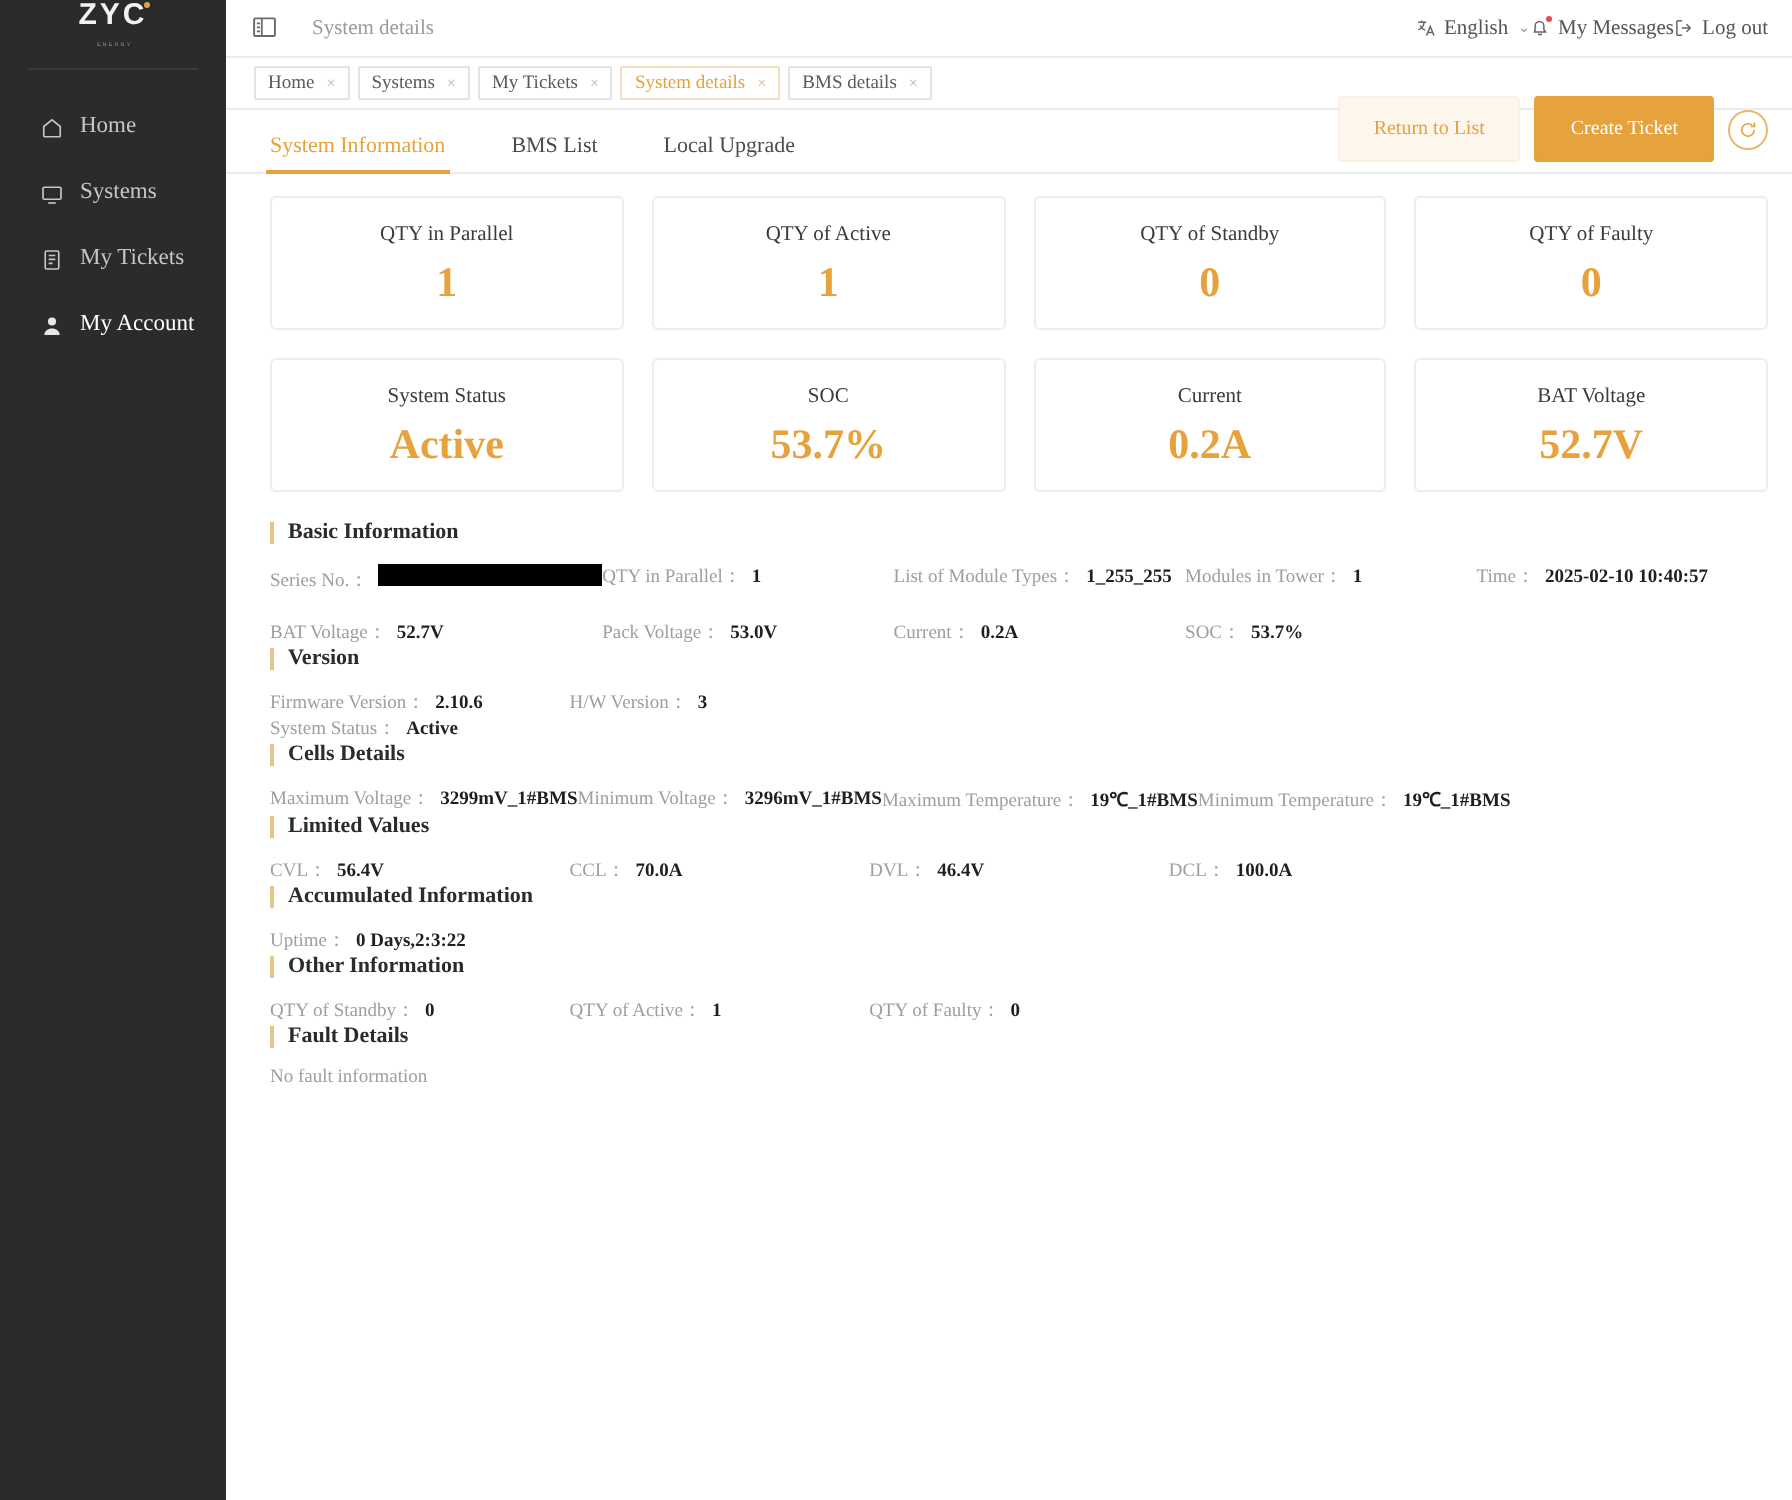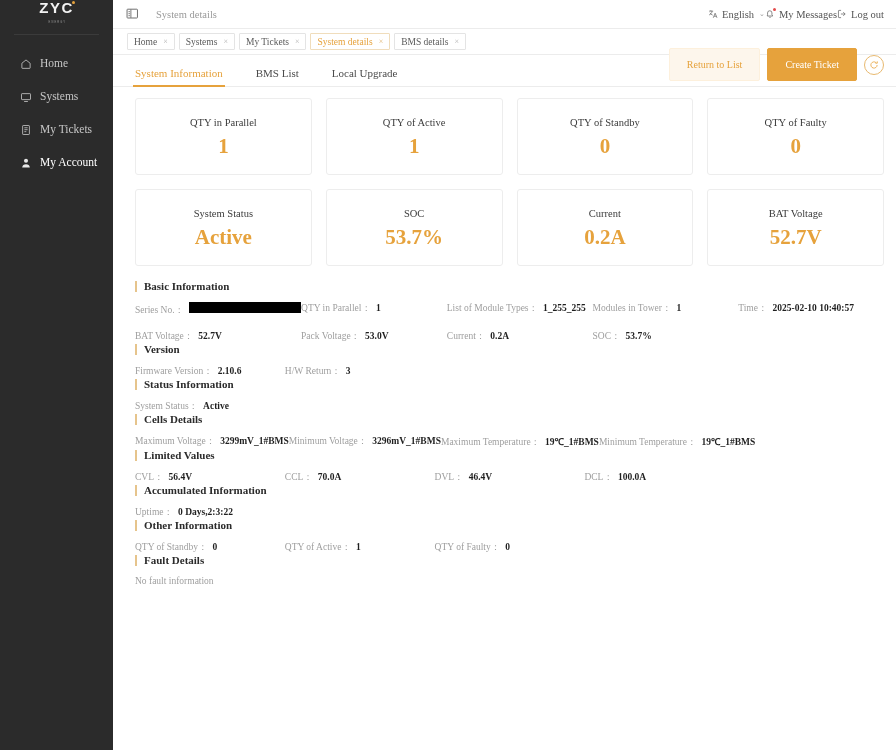--- a/index.html
+++ b/index.html
@@ -172,21 +172,21 @@
   }
 
   
   .cards {
     display: grid;
     grid-template-columns: repeat(4, 1fr);
     gap: 14px;
     margin-bottom: 14px;
   }
   .card {
-    height: 77px;
+    height: 67px;
     border: 1px solid #ededed;
     border-radius: 3px;
     background: #fff;
     display: flex; flex-direction: column;
     align-items: center; justify-content: center;
     gap: 8px;
   }
   .card-label {
     font-size: 10.5px; color: #3b3b3b;
     font-family: "Liberation Serif", serif;
@@ -465,31 +465,27 @@
       <div class="sec-head">
         <span class="sec-bar"></span>
         <span class="sec-title">Version</span>
       </div>
       <div class="grid4">
         <div class="field">
           <span class="f-label">Firmware Version：</span>
           <span class="f-value">2.10.6</span>
         </div>
         <div class="field">
-          <span class="f-label">H/W Return：</span>
+          <span class="f-label">H/W Version：</span>
           <span class="f-value">3</span>
         </div>
       </div>
     </section>
 
     <section class="section tight">
-      <div class="sec-head">
-        <span class="sec-bar"></span>
-        <span class="sec-title">Status Information</span>
-      </div>
       <div class="grid4">
         <div class="field">
           <span class="f-label">System Status：</span>
           <span class="f-value">Active</span>
         </div>
       </div>
     </section>
 
     <section class="section tight">
       <div class="sec-head">

